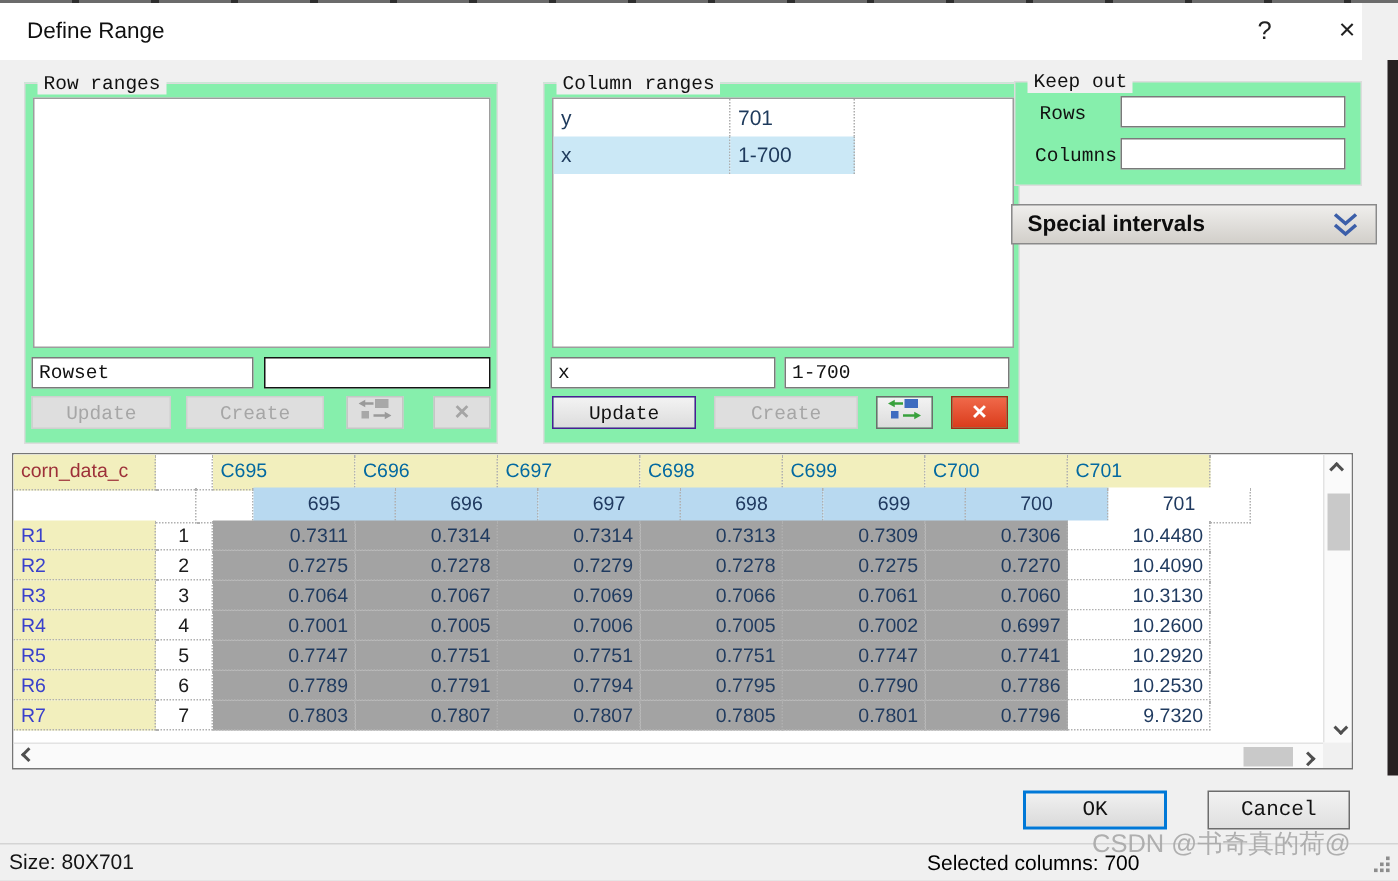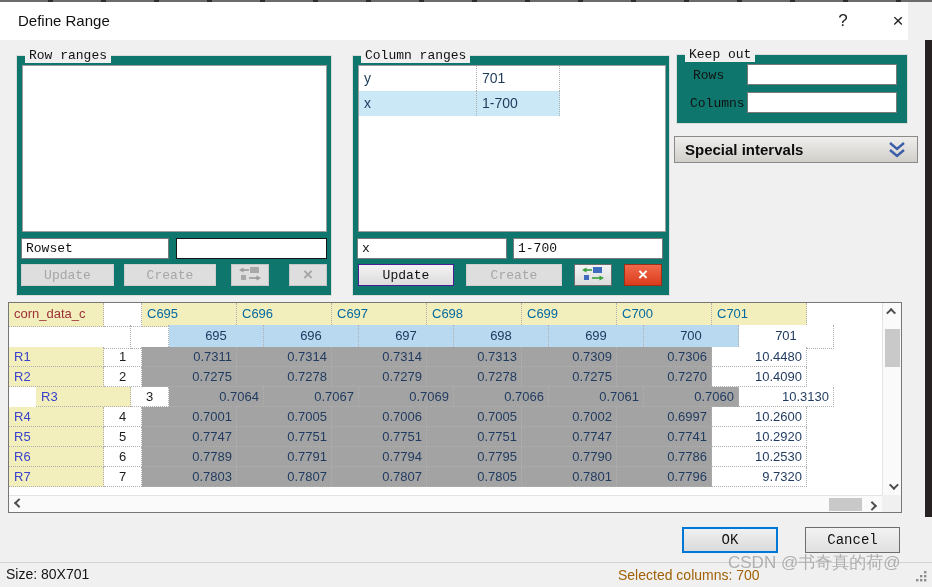--- a/index.html
+++ b/index.html
@@ -15,25 +15,25 @@
   .titlebar { position:absolute; left:0; top:2px; width:908px; height:38px; background:#ffffff; }
   .title { position:absolute; left:18px; top:0; height:38px; line-height:38px; font-size:15px; color:#101010; }
   .cap-btn { position:absolute; top:0; height:38px; line-height:36px; text-align:center; color:#222;
              font-size:17px; cursor:pointer; background:transparent; border:none; }
   .cap-help { left:826px; width:34px; }
   .cap-close { left:876px; width:44px; font-size:19px; }
 
   .right-strip { position:absolute; left:925px; top:40px; width:7px; height:477px; background:#272122; }
 
   
-  .group { position:absolute; border:1px solid #dcdcdc; background:#0f766e; }
+  .group { position:absolute; border:1px solid #dcdcdc; background:#86efac; }
   .group-label { position:absolute; top:-8px; left:8px; background:#f0f0f0; padding:0 4px;
                  font-family:"Liberation Mono", monospace; font-size:13px; color:#111; white-space:nowrap; }
   .g-rows { left:16px; top:55px; width:316px; height:241px; }
-  .g-cols { left:352px; top:55px; width:318px; height:241px; }
+  .g-cols { left:362px; top:55px; width:318px; height:241px; }
   .g-keep { left:676px; top:54px; width:232px; height:70px; }
 
   .listbox { position:absolute; background:#fff; border:1px solid #9d9d9d; overflow:hidden; }
   .lb-rows { left:5px; top:9px; width:305px; height:167px; }
   .lb-cols { left:5px; top:9px; width:308px; height:167px; }
   .lrow { position:absolute; left:0; width:100%; height:25px; display:flex; font-size:14px; color:#1e3a5c; }
   .lrow.selected .lcell { background:#cbe8f6; }
   .lcell { height:100%; line-height:25px; padding-left:5px; border-right:1px dotted #adadad; overflow:hidden; }
   .lc-name { width:118px; }
   .lc-range { width:83px; }
@@ -108,21 +108,21 @@
   .ok-btn { position:absolute; left:682px; top:527px; width:96px; height:26px;
             border:2px solid #0078d7; background:linear-gradient(#f0f0f0,#dadada);
             font-family:"Liberation Mono", monospace; font-size:14px; color:#111; cursor:pointer; }
   .cancel-btn { position:absolute; left:805px; top:527px; width:95px; height:26px;
             border:1px solid #6d6d6d; background:linear-gradient(#f2f2f2,#e0e0e0);
             font-family:"Liberation Mono", monospace; font-size:14px; color:#111; cursor:pointer; }
 
   
   .status-sep { position:absolute; left:0; top:562px; width:932px; height:1px; background:#d4d4d4; }
   .status-size { position:absolute; left:6px; top:566px; font-size:14px; color:#141414; }
-  .status-sel { position:absolute; left:618px; top:567px; font-size:14px; color:#a16207; }
+  .status-sel { position:absolute; left:618px; top:567px; font-size:14px; color:#000000; }
   .watermark { position:absolute; left:728px; top:551px; font-size:17px; color:#a8a8a8; opacity:.9; }
   .grip { position:absolute; right:4px; bottom:4px; }
 </style>
 </head>
 <body>
 
 <div class="screen">
   <div class="top-strip"></div>
 
   <div class="titlebar">
@@ -250,21 +250,21 @@
             <div class="cell c-num">2</div>
             <div class="cell c-data val sel">0.7275</div>
             <div class="cell c-data val sel">0.7278</div>
             <div class="cell c-data val sel">0.7279</div>
             <div class="cell c-data val sel">0.7278</div>
             <div class="cell c-data val sel">0.7275</div>
             <div class="cell c-data val sel">0.7270</div>
             <div class="cell c-data val">10.4090</div>
             <div class="cell filler"></div>
           </div>
-          <div class="trow" style="top: 84px; margin-left: 27px;">
+          <div class="trow" style="top: 84px;">
             <div class="cell c-label ylab">R3</div>
             <div class="cell c-num">3</div>
             <div class="cell c-data val sel">0.7064</div>
             <div class="cell c-data val sel">0.7067</div>
             <div class="cell c-data val sel">0.7069</div>
             <div class="cell c-data val sel">0.7066</div>
             <div class="cell c-data val sel">0.7061</div>
             <div class="cell c-data val sel">0.7060</div>
             <div class="cell c-data val">10.3130</div>
             <div class="cell filler"></div>

